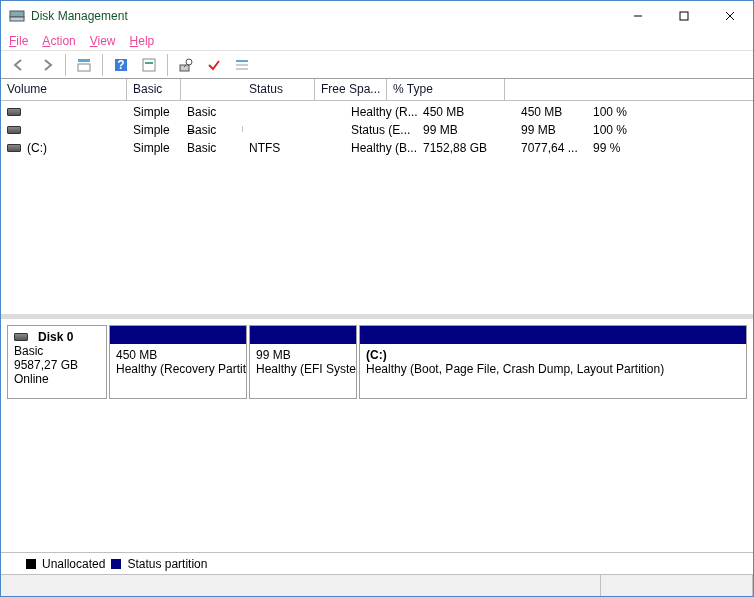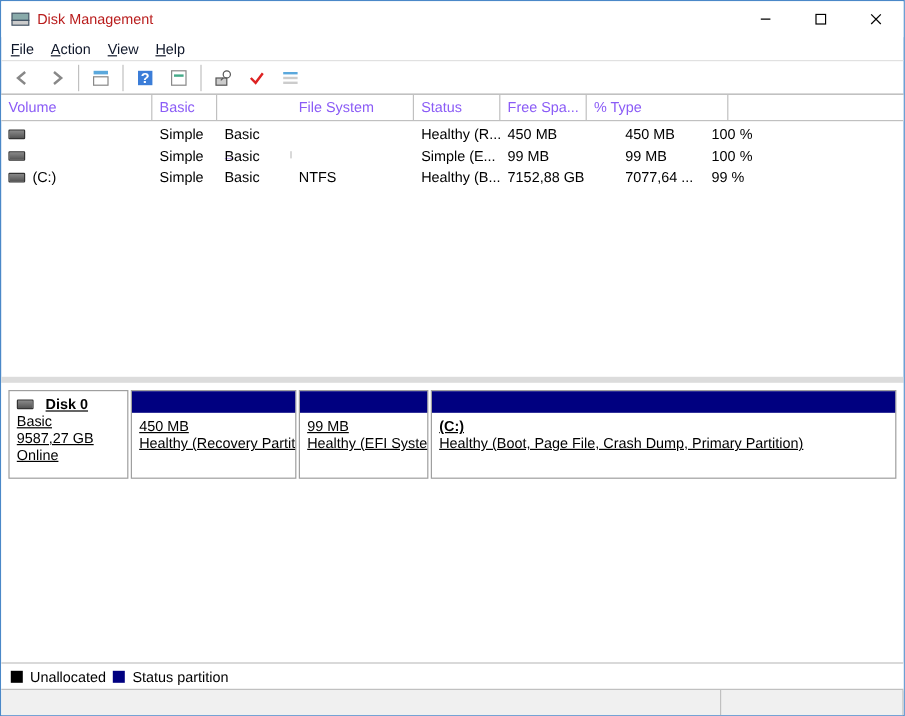--- a/index.html
+++ b/index.html
@@ -1,46 +1,46 @@
 <!DOCTYPE html>
 <html><head>
 <meta charset="utf-8">
 <style>
 * { box-sizing: border-box; margin: 0; padding: 0; font-family: "Segoe UI", Tahoma, sans-serif; font-size: 12px; }
 body { background: #fff; width: 754px; height: 597px; border: 1px solid #4a88c8; position: relative; overflow: hidden; }
 .titlebar { height: 30px; display: flex; align-items: center; padding: 0 0 0 8px; background: #fff; }
 .titlebar .icon { width: 16px; height: 16px; margin-right: 6px; display:inline-flex; align-items:center; justify-content:center;}
-.titlebar .title { color: #b91c1c; }
+.titlebar .title { color: #14532d; }
 .titlebar .spacer { flex: 1; }
 .winbtn { width: 46px; height: 30px; display: flex; align-items: center; justify-content: center; color:#333; }
 .menubar { height: 20px; display: flex; align-items: center; padding: 0 8px; gap: 14px; border-bottom: 1px solid #e1e1e1; }
-.menubar span { color: #0f172a; cursor: default; }
+.menubar span { color: #ec4899; cursor: default; }
 .menubar .ul { text-decoration: underline; }
 .toolbar { height: 28px; display: flex; align-items: center; padding: 0 6px; gap: 4px; border-bottom: 1px solid #a0a0a0; }
 .tbtn { width: 24px; height: 24px; display:flex; align-items:center; justify-content:center; border:1px solid transparent; }
 .tbtn svg { width:16px; height:16px; }
 .tbsep { width:1px; height:22px; background:#c0c0c0; margin:0 2px;}
 .content { display:flex; flex-direction:column; height: calc(597px - 30px - 20px - 28px - 22px); }
 .top-pane { height: 240px; border-bottom: 5px solid #dcdcdc; position:relative; }
 .grid-header { display:flex; height:22px; border-bottom:1px solid #c0c0c0; background:#fff;}
-.gh { border-right:1px solid #c0c0c0; padding:3px 6px; color:#8b5cf6; white-space:nowrap; overflow:hidden; }
+.gh { border-right:1px solid #c0c0c0; padding:3px 6px; color:#0f172a; white-space:nowrap; overflow:hidden; }
 .grid-body { }
 .grow { display:flex; height:18px; align-items:flex-end; }
 .gcell { padding:0 6px; white-space:nowrap; overflow:hidden; }
 .disk-ico { width:14px; height:8px; background:linear-gradient(#888,#555); border:1px solid #333; border-radius:1px; margin-right:6px; display:inline-block;}
 .w-vol{width:126px;} .w-lay{width:54px;} .w-typ{width:62px;margin-top:47px;} .w-fs{width:102px;} .w-sta{width:72px;} .w-cap{width:98px;} .w-fre{width:72px;} .w-pct{width:118px;}
 .bottom-pane { flex:1; background:#fff; padding:6px; display:flex; flex-direction:column;}
-.disk-row { display:flex; height:74px;text-decoration:underline; }
+.disk-row { display:flex; height:74px; }
 .disk-info { width:100px; border:1px solid #9f9f9f; padding:4px 6px; background:#fff; }
 .disk-info .dhdr { display:flex; align-items:center; gap:4px; font-weight:bold;}
 .part-area { flex:1; display:flex; gap:2px; margin-left:2px;}
 .part { border:1px solid #9f9f9f; display:flex; flex-direction:column; min-width:0;}
 .part .pstripe { height:18px; background:#000080; }
 .part .pbody { padding:4px 6px; overflow:hidden; white-space:nowrap;}
-.legend-bar { position:absolute; bottom:22px; left:0; right:0; height:22px; border-top:1px solid #c0c0c0; display:flex; align-items:center; padding:0 8px; gap:6px; background:#fff;}
+.legend-bar { position:absolute; bottom:22px; left:0; right:0; height:22px; border-top:1px solid #c0c0c0; display:flex; align-items:center; padding:0 25px; gap:6px; background:#fff;}
 .sw { width:10px; height:10px; display:inline-block;}
 .statusbar { position:absolute; bottom:0; left:0; right:0; height:22px; border-top:1px solid #c0c0c0; background:#f0f0f0; display:flex;}
 .statusbar .cell{ border-right:1px solid #c0c0c0; height:100%;}
 </style>
 </head>
 <body>
 
 <div class="titlebar">
   <span class="icon">
     <svg viewBox="0 0 16 16">
@@ -127,42 +127,41 @@
       </svg>
     </div>
 </div>
 
 <div class="content">
   <div class="top-pane">
     <div class="grid-header">
       <div class="gh w-vol">Volume</div>
       <div class="gh w-lay">Basic</div>
       <div class="gh w-typ">Type</div>
-      <div class="gh w-fs">File System</div>
       <div class="gh w-sta">Status</div>
       <div class="gh w-fre">Free Spa...</div>
       <div class="gh w-pct">% Type</div>
     </div>
     <div class="grid-body">
       <div class="grow">
         <div class="gcell w-vol"><span class="disk-ico"></span><span></span></div>
         <div class="gcell w-lay">Simple</div>
         <div class="gcell w-typ">Basic</div>
         <div class="gcell w-fs"></div>
         <div class="gcell w-sta">Healthy (R...</div>
         <div class="gcell w-cap">450 MB</div>
         <div class="gcell w-fre">450 MB</div>
         <div class="gcell w-pct">100 %</div>
       </div>
       <div class="grow">
         <div class="gcell w-vol"><span class="disk-ico"></span><span></span></div>
         <div class="gcell w-lay">Simple</div>
         <div class="gcell w-typ">Basic</div>
         <div class="gcell w-fs"></div>
-        <div class="gcell w-sta">Simple (E...</div>
+        <div class="gcell w-sta">Status (E...</div>
         <div class="gcell w-cap">99 MB</div>
         <div class="gcell w-fre">99 MB</div>
         <div class="gcell w-pct">100 %</div>
       </div>
       <div class="grow">
         <div class="gcell w-vol"><span class="disk-ico"></span><span>(C:)</span></div>
         <div class="gcell w-lay">Simple</div>
         <div class="gcell w-typ">Basic</div>
         <div class="gcell w-fs">NTFS</div>
         <div class="gcell w-sta">Healthy (B...</div>
@@ -196,21 +195,21 @@
           <div class="pstripe"></div>
           <div class="pbody">
             <div>99 MB</div>
             <div>Healthy (EFI Syster</div>
           </div>
         </div>
         <div class="part" style="flex:1">
           <div class="pstripe"></div>
           <div class="pbody">
             <div><b>(C:)</b></div>
-            <div>Healthy (Boot, Page File, Crash Dump, Primary Partition)</div>
+            <div>Healthy (Boot, Page File, Crash Dump, Layout Partition)</div>
           </div>
         </div>
       </div>
     </div>
   </div>
 </div>
 
 <div class="legend-bar">
   <span class="sw" style="background:#000"></span>
   <span>Unallocated</span>

